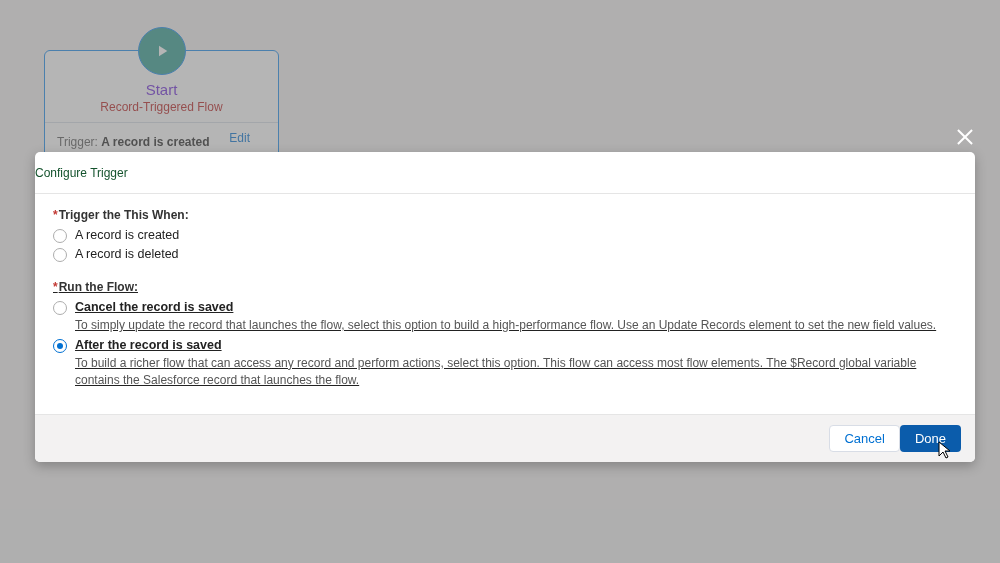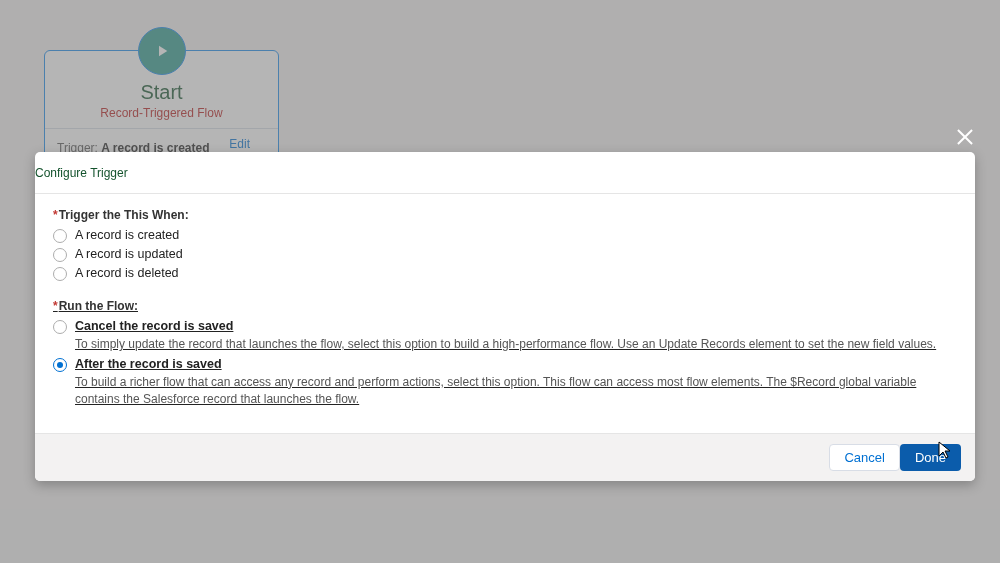--- a/index.html
+++ b/index.html
@@ -32,21 +32,21 @@
     width: 48px; height: 48px;
     border-radius: 50%;
     border: 1px solid #1589ee;
     background: #2e9c8f;
     display: flex; align-items: center; justify-content: center;
   }
   .start-icon-wrap svg { width: 18px; height: 18px; fill: #fff; }
   .start-head {
     padding: 30px 10px 8px 10px;
   }
-  .start-head .title { font-size: 20px; color: #14532d; }
+  .start-head .title { font-size: 15px; color: #6d28d9; }
   .start-head .sub { font-size: 12px; color: #b91c1c; margin-top: 2px; }
   .start-detail {
     border-top: 1px solid #d8dde6;
     text-align: left;
     padding: 8px 12px;
     font-size: 12px;
     color: #222;
     position: relative;
   }
   .start-detail .row { margin: 4px 0; }
@@ -188,26 +188,20 @@
 
     <div class="opt">
       <div class="radio"></div>
       <div class="opt-body">
           <div class="opt-label">A record is created</div>
         </div>
     </div>
     <div class="opt">
       <div class="radio"></div>
       <div class="opt-body">
-          <div class="opt-label">A record is updated</div>
-        </div>
-    </div>
-    <div class="opt">
-      <div class="radio"></div>
-      <div class="opt-body">
           <div class="opt-label">A record is deleted</div>
         </div>
     </div>
 
     <div class="run-section">
       <div class="section-label">
         <span class="req">*</span><span>Run the Flow:</span>
       </div>
 
       <div class="opt">

